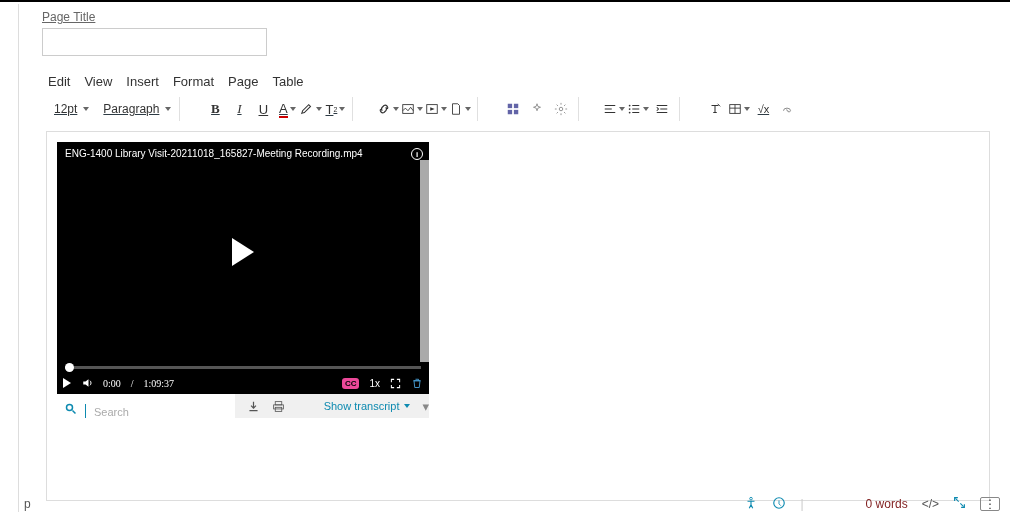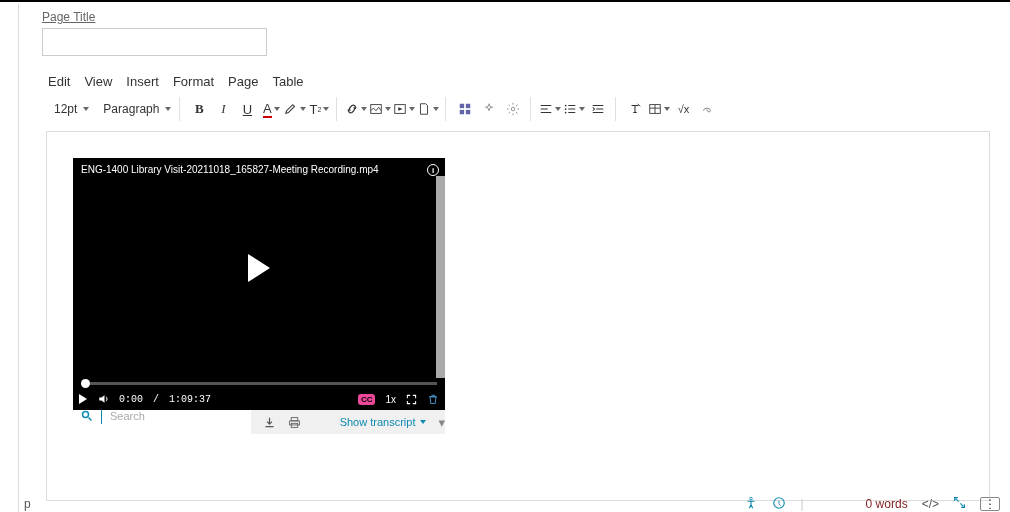--- a/index.html
+++ b/index.html
@@ -6,52 +6,52 @@
 body { font-family: -apple-system, "Segoe UI", Helvetica, Arial, sans-serif; font-size: 13px; color: #2d3b45; background: #fff; }
 .page { width: 1010px; height: 512px; border-top: 2px solid #000; position: relative; padding-left: 22px; padding-top: 8px; }
 .left-edge { position: absolute; left: 18px; top: 2px; bottom: 0; width: 1px; background: #ddd; }
 
 .field-label { font-size: 12px; color: #666; margin-bottom: 4px; margin-left: 20px; text-decoration: underline; }
 .title-input { margin-left: 20px; width: 225px; height: 28px; border: 1px solid #ccc; background: #fff; padding: 4px 8px; font-size: 13px; }
 
 .menubar { display: flex; gap: 14px; margin: 18px 0 6px 26px; font-size: 13px; color: #333; }
 .menubar span { cursor: pointer; }
 
-.toolbar { display: flex; align-items: center; gap: 2px; margin-left: 24px; height: 28px; }
+.toolbar { display: flex; align-items: center; gap: 18px; margin-left: 24px; height: 28px; text-decoration: underline; }
 .tb-group { display: flex; align-items: center; gap: 2px; padding: 0 6px; border-right: 1px solid #e0e0e0; height: 24px; }
 .tb-group:last-child { border-right: none; }
 .tb-btn { display: flex; align-items: center; justify-content: center; min-width: 22px; height: 22px; color: #333; cursor: pointer; font-size: 13px; }
 .tb-btn svg { width: 14px; height: 14px; }
 .tb-select { display: flex; align-items: center; gap: 4px; font-size: 12px; color: #333; cursor: pointer; padding: 0 2px; }
 .caret { width: 0; height: 0; border-left: 3px solid transparent; border-right: 3px solid transparent; border-top: 4px solid #666; margin-left: 2px; }
 
-.editor-area { margin: 8px 20px 0 24px; border: 1px solid #ddd; height: 370px; padding: 26px; background: #fff; position: relative; }
+.editor-area { margin: 8px 20px 0 24px; border: 1px solid #ddd; height: 370px; padding: 10px; background: #fff; position: relative; }
 
 .video-widget { width: 372px; background: #e8e8e8; }
 .video-top { position: relative; background: #000; height: 220px; }
 .video-title { position: absolute; top: 6px; left: 8px; right: 22px; color: #fff; font-size: 10px; white-space: nowrap; overflow: hidden; text-overflow: ellipsis; }
 .info-icon { position: absolute; top: 6px; right: 6px; width: 12px; height: 12px; border: 1.5px solid #fff; border-radius: 50%; display: flex; align-items: center; justify-content: center; color: #fff; font-size: 8px; font-weight: bold; }
 .play-big { position: absolute; left: 50%; top: 50%; transform: translate(-50%, -50%); width: 0; height: 0; border-left: 22px solid #fff; border-top: 14px solid transparent; border-bottom: 14px solid transparent; cursor: pointer; }
 .video-scroll { position: absolute; right: 0; top: 18px; bottom: 0; width: 9px; background: #aaa; }
 
 .progress-row { height: 10px; background: #000; position: relative; display: flex; align-items: center; padding: 0 8px; }
 .progress-track { flex: 1; height: 3px; background: #555; position: relative; }
 .progress-thumb { position: absolute; left: 0; top: -3px; width: 9px; height: 9px; background: #fff; border-radius: 50%; }
 
 .controls-row { height: 22px; background: #000; display: flex; align-items: center; padding: 0 6px; gap: 10px; color: #fff; font-size: 10px; }
 .ctrl-icon { display: flex; align-items: center; justify-content: center; cursor: pointer; }
 .play-small { width: 0; height: 0; border-left: 8px solid #fff; border-top: 5px solid transparent; border-bottom: 5px solid transparent; }
-.time-text { font-family: Liberation Mono, monospace; }
+.time-text { font-family: Liberation Serif, serif; }
 .spacer { flex: 1; }
 .cc-badge { background: #ec4899; color: #000; border-radius: 3px; font-size: 8px; font-weight: bold; padding: 1px 3px; }
 .speed-badge { color: #fff; font-size: 10px; }
 .trash { color: #4aa0d8; }
 
 .video-footer { height: 24px; display: flex; align-items: center; background: #f0f0f0; }
-.search-box { display: flex; align-items: flex-start; background: #fff; height: 24px; padding: 0 8px; gap: 8px; width: 178px; }
+.search-box { display: flex; align-items: flex-end; background: #fff; height: 24px; padding: 0 8px; gap: 8px; width: 178px; }
 .search-icon { color: #0d8ab0; font-weight: bold; font-size: 12px; }
 .search-cursor { width: 1px; height: 14px; background: #0d8ab0; }
 .search-ph { color: #aaa; font-size: 11px; }
 .footer-mid { display: flex; align-items: center; gap: 12px; padding: 0 12px; color: #666; }
 .footer-right { margin-left: auto; padding-right: 8px; color: #0d8ab0; font-size: 11px; display: flex; align-items: center; gap: 3px; cursor: pointer; }
 
 .status-row { position: absolute; bottom: 0; left: 24px; right: 10px; height: 16px; display: flex; align-items: center; font-size: 12px; color: #555; }
 .status-right { margin-left: auto; display: flex; align-items: center; gap: 14px; }
 .status-icon { color: #0d8ab0; }
 .word-count { color: #7f1d1d; padding-left: 48px; }

